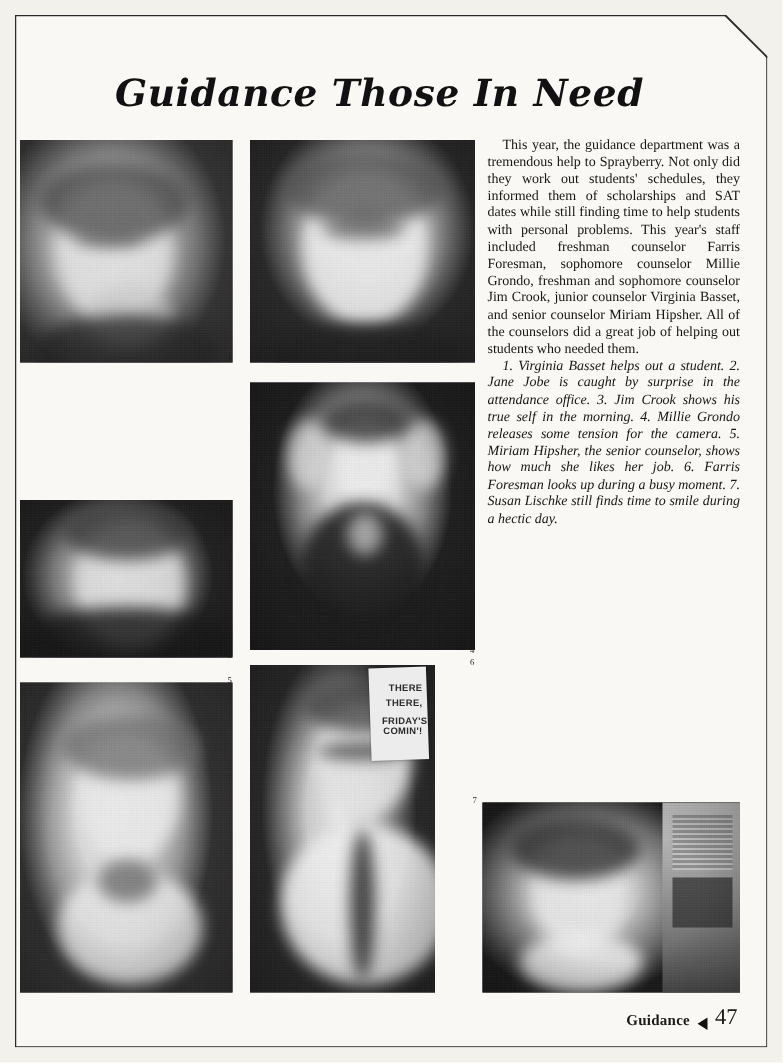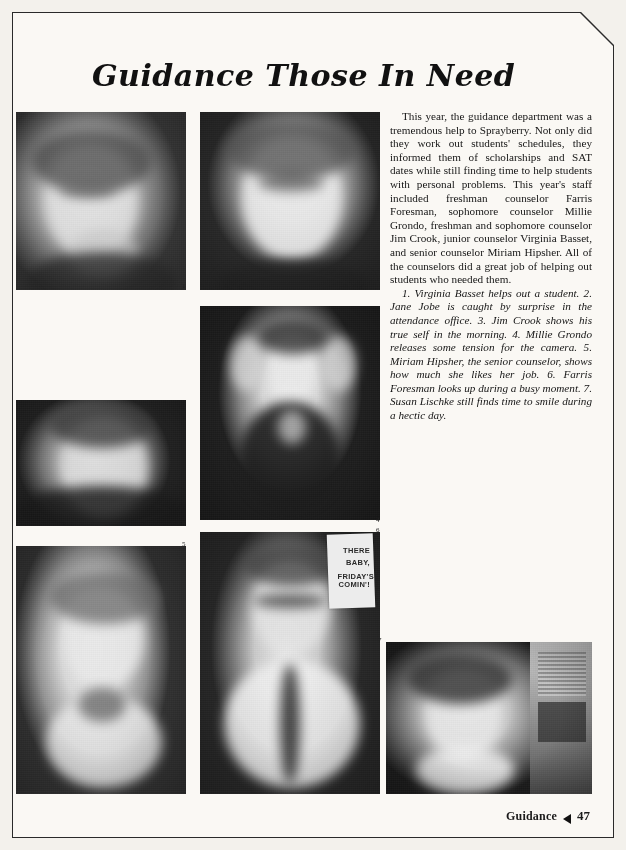--- a/index.html
+++ b/index.html
@@ -119,22 +119,22 @@
     letter-spacing: 0.2px;
   }
   .footer .tri {
     width: 0; height: 0;
     border-top: 5px solid transparent;
     border-bottom: 5px solid transparent;
     border-right: 8px solid #111;
   }
   .footer .pg {
     font-family: "Liberation Serif", serif;
-    font-weight: 700;
-    font-size: 13px;
+    font-weight: 400;
+    font-size: 18px;
   }
 
   
   .bgA { background:
       radial-gradient(ellipse 55% 60% at 42% 45%, #efeae2 0%, #cfc8bd 38%, #8e887e 66%, #3b3934 100%),
       linear-gradient(160deg, #6f6a62 0%, #2f2d29 100%); }
   .bgB { background:
       radial-gradient(ellipse 48% 52% at 52% 40%, #f2efe8 0%, #d6d0c5 40%, #7d776d 72%, #2c2a26 100%),
       linear-gradient(200deg, #55514a 0%, #1f1e1b 100%); }
   .bgC { background:
@@ -241,33 +241,33 @@
       <div class="blob" style="left:48px; top:44px; width:80px; height:96px; background:#eee9e0; opacity:.9;"></div>
       <div class="blob" style="left:34px; top:26px; width:110px; height:52px; background:#6f6960; opacity:.75;"></div>
       <div class="blob" style="left:30px; top:150px; width:116px; height:92px; background:#efece5; opacity:.85;"></div>
       <div class="blob" style="left:62px; top:142px; width:48px; height:34px; background:#46433c; opacity:.6;"></div>
       <div class="vign"></div>
         <div class="grain"></div>
     </div>
   </div>
   <div class="pnum" style="left:182px; top:540px;">5</div>
 
-  <div class="photo bgF" style="left:200px; top:532px; width:180px; height:262px;">
+  <div class="photo bgF" style="left:200px; top:532px; width:148px; height:262px;">
     <div class="pimg">
       <div class="blob" style="left:52px; top:30px; width:78px; height:92px; background:#e9e4da; opacity:.9;"></div>
       <div class="blob" style="left:44px; top:14px; width:94px; height:40px; background:#4b4841; opacity:.8;"></div>
       <div class="blob" style="left:24px; top:128px; width:136px; height:128px; background:#f2efe9; opacity:.9;"></div>
       <div class="blob" style="left:80px; top:132px; width:20px; height:120px; background:#2b2925; opacity:.85;"></div>
       <div class="blob" style="left:54px; top:62px; width:72px; height:14px; background:#2e2c28; opacity:.7;"></div>
       <div class="vign"></div>
         <div class="grain"></div>
     </div>
     <div style="position:absolute; right:6px; top:2px; width:46px; height:74px; background:#efece5; transform:rotate(-2deg); box-shadow:0 0 2px rgba(0,0,0,.4);"></div>
     <div class="signtext" style="right:10px; top:14px;">THERE</div>
-    <div class="signtext" style="right:10px; top:26px;">BABY,</div>
+    <div class="signtext" style="right:10px; top:26px;">THERE,</div>
     <div class="signtext" style="right:6px; top:40px;">FRIDAY'S</div>
     <div class="signtext" style="right:10px; top:48px;">COMIN'!</div>
   </div>
   <div class="pnum" style="left:376px; top:526px;">6</div>
 
   <div class="photo bgG" style="left:386px; top:642px; width:206px; height:152px;">
     <div class="pimg">
       <div class="blob" style="left:40px; top:28px; width:76px; height:90px; background:#ece7de; opacity:.9;"></div>
       <div class="blob" style="left:22px; top:12px; width:104px; height:50px; background:#3a3832; opacity:.85;"></div>
       <div class="blob" style="left:30px; top:104px; width:98px; height:48px; background:#f2efe9; opacity:.85;"></div>

